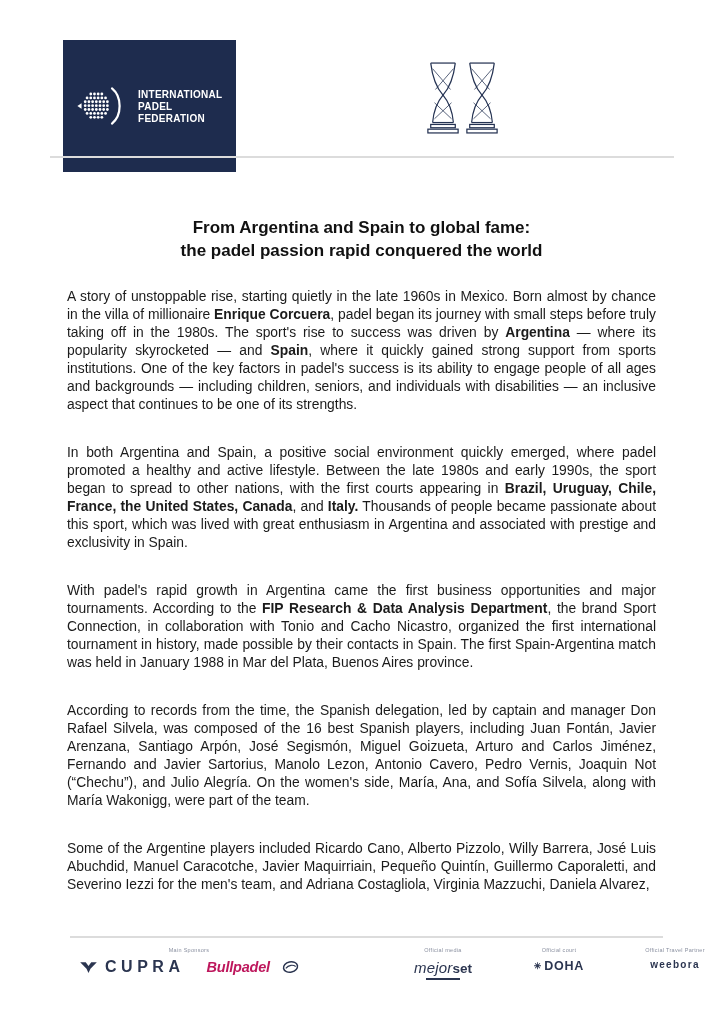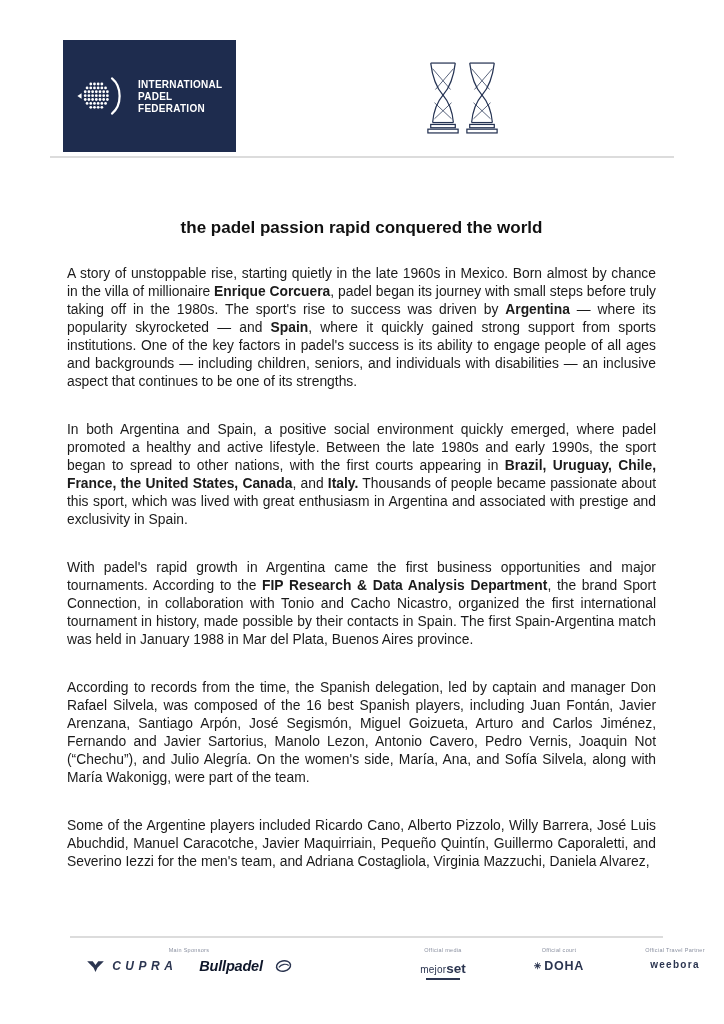--- a/index.html
+++ b/index.html
@@ -1,20 +1,20 @@
 <!DOCTYPE html>
 <html><head>
 <meta charset="utf-8">
 <style>
   * { margin:0; padding:0; box-sizing:border-box; }
   html,body { width:724px; height:1024px; background:#ffffff; font-family:"Liberation Sans", sans-serif; }
   .page { position:relative; width:724px; height:1024px; background:#fff; overflow:hidden; }
 
   
-  .ipf-box { position:absolute; left:63px; top:40px; width:173px; height:112px;
+  .ipf-box { position:absolute; left:63px; top:40px; width:173px; height:132px;
     background:#1e2c4e; display:flex; align-items:center; padding-left:13px; gap:14px; }
   .ipf-text { color:#fff; font-weight:bold; font-size:10.5px; line-height:12px;
     letter-spacing:0.3px; transform:scaleX(0.95); transform-origin:left center; }
   .event-logo { position:absolute; left:336px; top:56px; width:252px; display:flex;
     align-items:center; justify-content:center; gap:5px; color:#243252; }
   .event-text { text-align:center; width:170px; }
   .ev1,.ev2 { font-weight:800; font-size:20.5px; line-height:20px; letter-spacing:-0.3px;
     transform:scaleX(0.84); transform-origin:center; white-space:nowrap; }
   .ev3 { font-weight:800; font-style:italic; font-size:18px; line-height:22px;
     letter-spacing:1.5px; transform:scaleX(0.9); transform-origin:center; white-space:nowrap; }
@@ -27,27 +27,27 @@
     color:#111; margin-bottom:25px; }
   .article p { font-size:13.85px; line-height:18px; text-align:justify; margin-bottom:30px; }
   .article p b { font-weight:bold; }
 
   
   .footer-rule { position:absolute; left:70px; top:936px; width:593px; height:2px; background:#dcdcdc; }
   .spon-label { font-size:5.5px; color:#8a90a0; letter-spacing:0.3px; text-align:center; }
   .footer-left { position:absolute; left:70px; top:947px; width:238px; }
   .footer-left .row { margin-top:5px; display:flex; align-items:center; justify-content:center; gap:22px; }
   .cupra { display:flex; align-items:center; gap:7px; color:#2b3550; }
-  .cupra .word { font-size:12px; font-weight:bold; letter-spacing:4.5px;font-style:italic; }
-  .bullpadel { display:flex; align-items:center; gap:12px; color:#0f172a; }
+  .cupra .word { font-size:16px; font-weight:bold; letter-spacing:4.5px; }
+  .bullpadel { display:flex; align-items:center; gap:12px; color:#be185d; }
   .bullpadel .word { font-size:14.5px; font-weight:900; font-style:italic; letter-spacing:-0.2px; }
   .footer-right { position:absolute; left:404px; top:947px; display:flex; gap:38px; }
   .partner-col { text-align:center; min-width:78px; }
   .partner-logo { margin-top:6px; color:#2b3550; }
-  .mejorset .mj { font-size:10px; font-weight:500; letter-spacing:0.2px; }
+  .mejorset .mj { font-size:15px; font-weight:500; letter-spacing:0.2px;font-style:italic; }
   .mejorset .st { font-size:13.5px; font-weight:800; }
   .mejorset .bar { width:34px; height:1.5px; background:#2b3550; margin:1px auto 0; }
   .mondo { font-size:12.5px; font-weight:800; letter-spacing:0.8px; display:flex;
     align-items:center; justify-content:center; gap:2px; }
   .mondo .mark { font-size:9px; }
   .weebora { font-size:10px; font-weight:700; letter-spacing:1.3px; }
 </style>
 </head>
 <body>
 
@@ -142,20 +142,21 @@
         <rect x="5" y="68" width="26" height="3.5"></rect>
         <rect x="2" y="73" width="32" height="4"></rect>
       </g>
     </svg>
   </div>
 
   <div class="header-rule"></div>
 
   <div class="article">
     <h1>
+      <div>From Argentina and Spain to global fame:</div>
       <div>the padel passion rapid conquered the world</div>
     </h1>
     <div id="article-body">
         <p><span>A story of unstoppable rise, starting quietly in the late 1960s in Mexico. Born almost by chance in the villa of millionaire </span><b>Enrique Corcuera</b><span>, padel began its journey with small steps before truly taking off in the 1980s. The sport's rise to success was driven by </span><b>Argentina</b><span> — where its popularity skyrocketed — and </span><b>Spain</b><span>, where it quickly gained strong support from sports institutions. One of the key factors in padel's success is its ability to engage people of all ages and backgrounds — including children, seniors, and individuals with disabilities — an inclusive aspect that continues to be one of its strengths.</span></p>
         <p><span>In both Argentina and Spain, a positive social environment quickly emerged, where padel promoted a healthy and active lifestyle. Between the late 1980s and early 1990s, the sport began to spread to other nations, with the first courts appearing in </span><b>Brazil, Uruguay, Chile, France, the United States, Canada</b><span>, and </span><b>Italy.</b><span> Thousands of people became passionate about this sport, which was lived with great enthusiasm in Argentina and associated with prestige and exclusivity in Spain.</span></p>
         <p><span>With padel's rapid growth in Argentina came the first business opportunities and major tournaments. According to the </span><b>FIP Research &amp; Data Analysis Department</b><span>, the brand Sport Connection, in collaboration with Tonio and Cacho Nicastro, organized the first international tournament in history, made possible by their contacts in Spain. The first Spain-Argentina match was held in January 1988 in Mar del Plata, Buenos Aires province.</span></p>
         <p><span>According to records from the time, the Spanish delegation, led by captain and manager Don Rafael Silvela, was composed of the 16 best Spanish players, including Juan Fontán, Javier Arenzana, Santiago Arpón, José Segismón, Miguel Goizueta, Arturo and Carlos Jiménez, Fernando and Javier Sartorius, Manolo Lezon, Antonio Cavero, Pedro Vernis, Joaquin Not (“Chechu”), and Julio Alegría. On the women's side, María, Ana, and Sofía Silvela, along with María Wakonigg, were part of the team.</span></p>
         <p><span>Some of the Argentine players included Ricardo Cano, Alberto Pizzolo, Willy Barrera, José Luis Abuchdid, Manuel Caracotche, Javier Maquirriain, Pequeño Quintín, Guillermo Caporaletti, and Severino Iezzi for the men's team, and Adriana Costagliola, Virginia Mazzuchi, Daniela Alvarez,</span></p>
       </div>
   </div>

